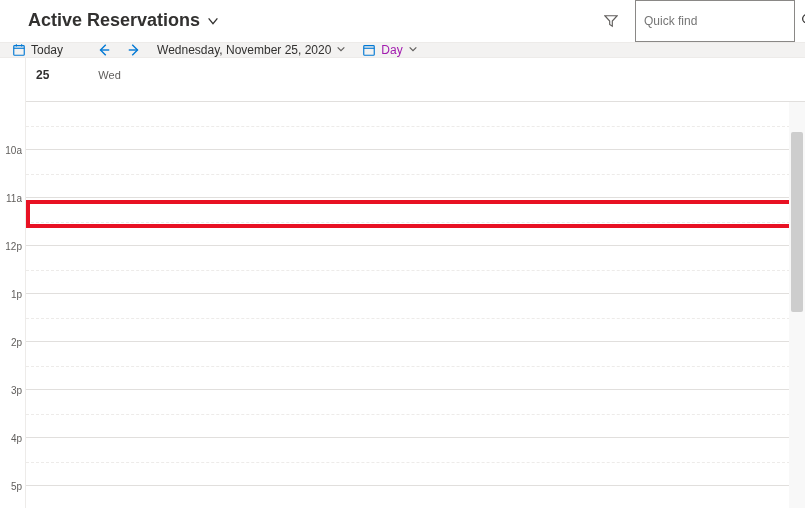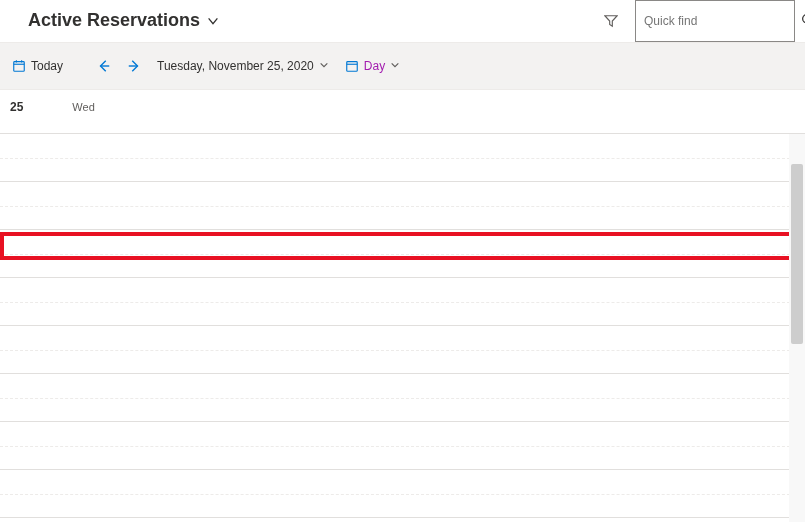--- a/index.html
+++ b/index.html
@@ -61,21 +61,21 @@
     background: transparent;
     font-family: inherit;
   }
   .search-box .search-icon svg { width: 13px; height: 13px; }
   .search-box .search-icon { cursor: pointer; }
 
   
   .toolbar {
     display: flex;
     align-items: center;
-    height: 48px;
+    height: 16px;
     background: #f3f2f1;
     padding: 0 10px;
     gap: 12px;
     font-size: 12px;
     color: #323130;
     border-top: 1px solid #edebe9;
     border-bottom: 1px solid #edebe9;
   }
   .tb-item {
     display: flex;
@@ -213,21 +213,21 @@
         <line x1="4" y1="8" x2="14" y2="8"></line>
       </svg>
   </div>
   <div class="tb-item tb-icon-blue">
     <svg viewBox="0 0 16 16" fill="none" stroke-width="1.6">
         <polyline points="6,2 12,8 6,14"></polyline>
         <line x1="2" y1="8" x2="12" y2="8"></line>
       </svg>
   </div>
   <div class="tb-item">
-    <span>Tuesday, November 25, 2020</span>
+    <span>Wednesday, November 25, 2020</span>
     <span class="tb-chev">
       <svg viewBox="0 0 12 12" fill="none" stroke-width="1.4">
           <polyline points="2,4 6,8 10,4"></polyline>
         </svg>
     </span>
   </div>
   <div class="tb-item tb-icon-blue">
     <svg viewBox="0 0 16 16" fill="none" stroke-width="1.3">
       <rect x="2" y="3" width="12" height="11" rx="1"></rect>
       <line x1="2" y1="6" x2="14" y2="6"></line>
@@ -235,20 +235,30 @@
     <span style="color:#a21caf">Day</span>
     <span class="tb-chev">
       <svg viewBox="0 0 12 12" fill="none" stroke-width="1.4">
           <polyline points="2,4 6,8 10,4"></polyline>
         </svg>
     </span>
   </div>
 </div>
 
 <div class="cal-wrap">
+  <div class="gutter" id="gutter">
+      <span class="hour-label" style="top: 92px;">10a</span>
+      <span class="hour-label" style="top: 140px;">11a</span>
+      <span class="hour-label" style="top: 188px;">12p</span>
+      <span class="hour-label" style="top: 236px;">1p</span>
+      <span class="hour-label" style="top: 284px;">2p</span>
+      <span class="hour-label" style="top: 332px;">3p</span>
+      <span class="hour-label" style="top: 380px;">4p</span>
+      <span class="hour-label" style="top: 428px;">5p</span>
+    </div>
   <div class="cal-body">
     <div class="day-header">
       <span class="num">25</span>
       <span class="dn">Wed</span>
     </div>
     <div class="grid" id="grid">
         <div class="hour-row" style="height: 48px;"></div>
         <div class="hour-row" style="height: 48px;"></div>
         <div class="hour-row" style="height: 48px;"></div>
         <div class="hour-row" style="height: 48px;"></div>

